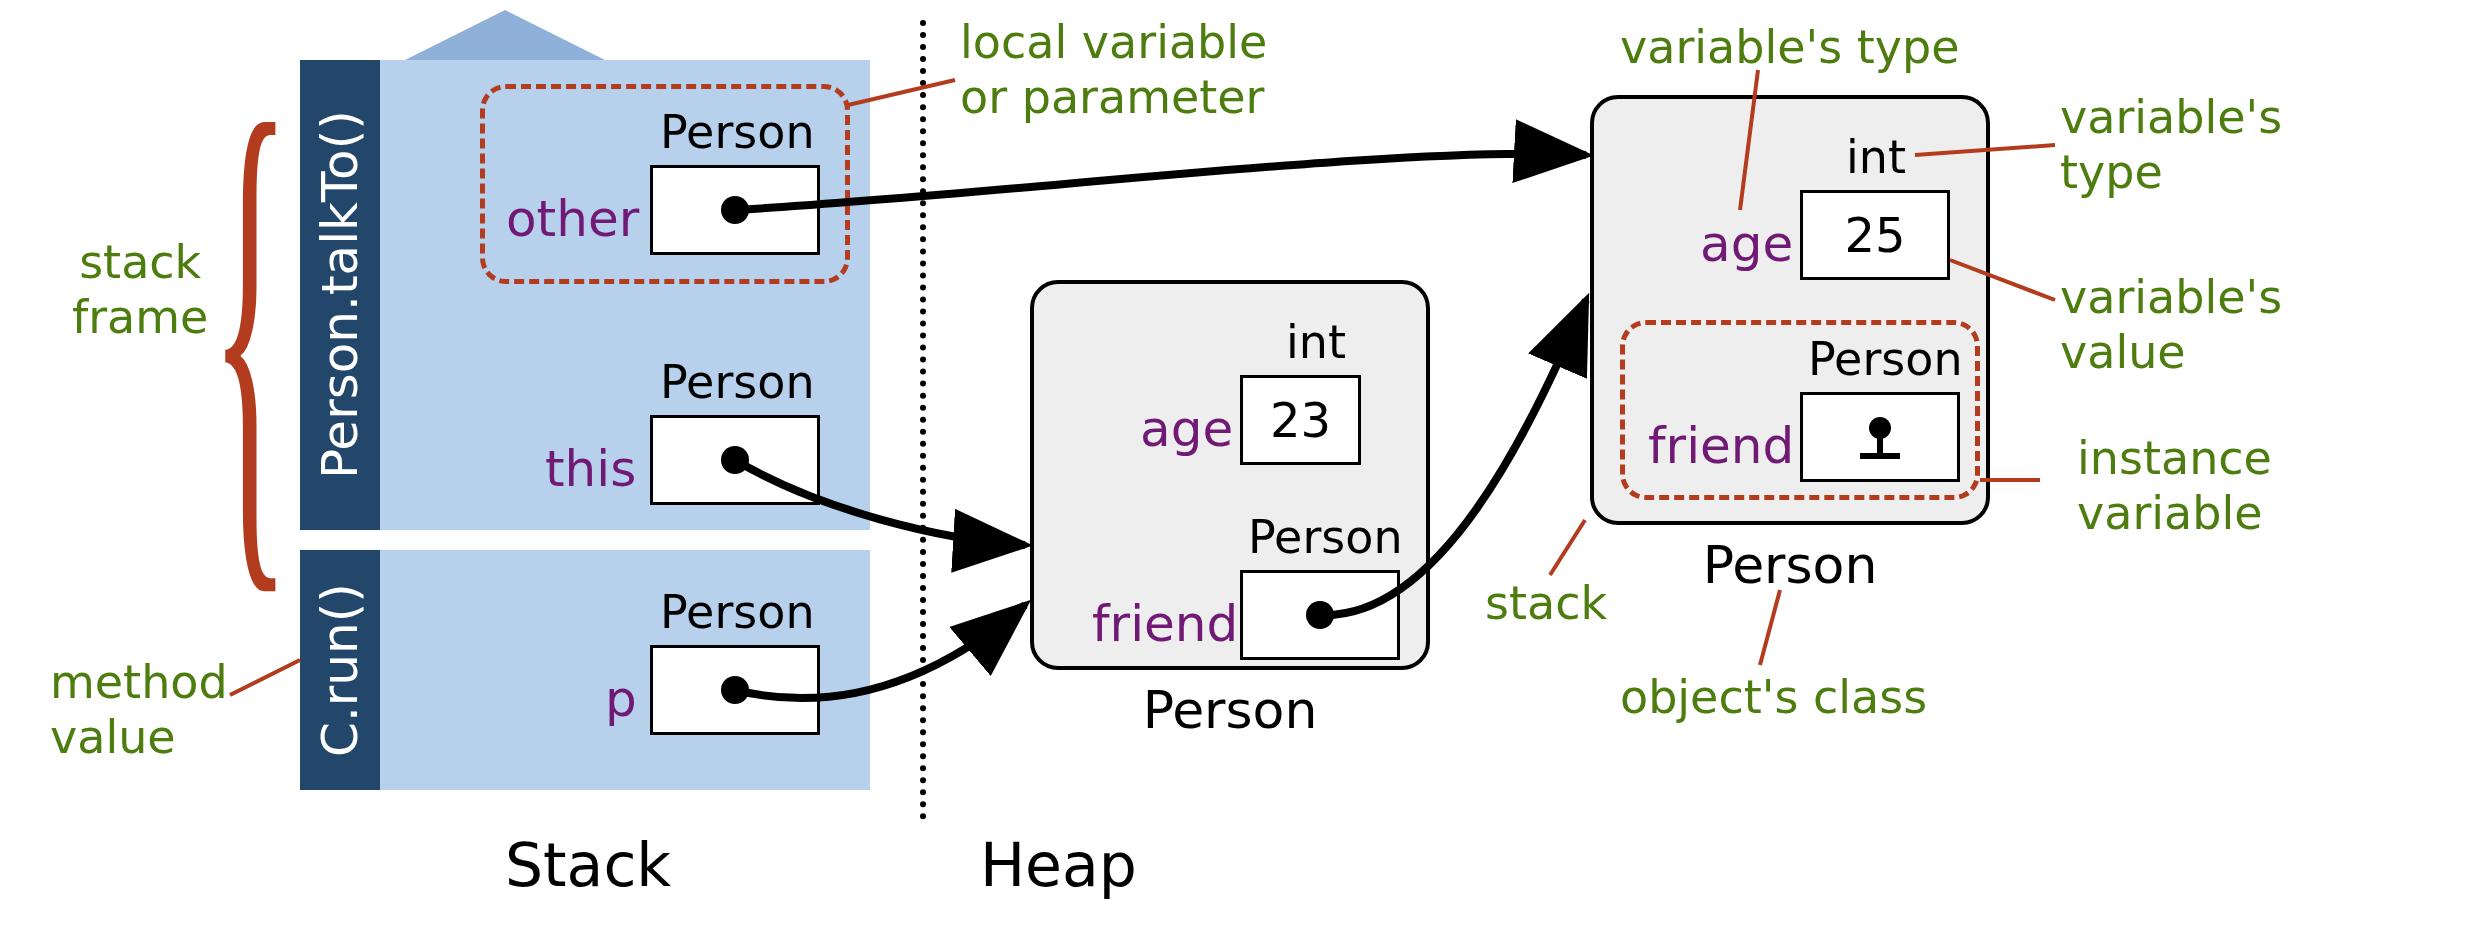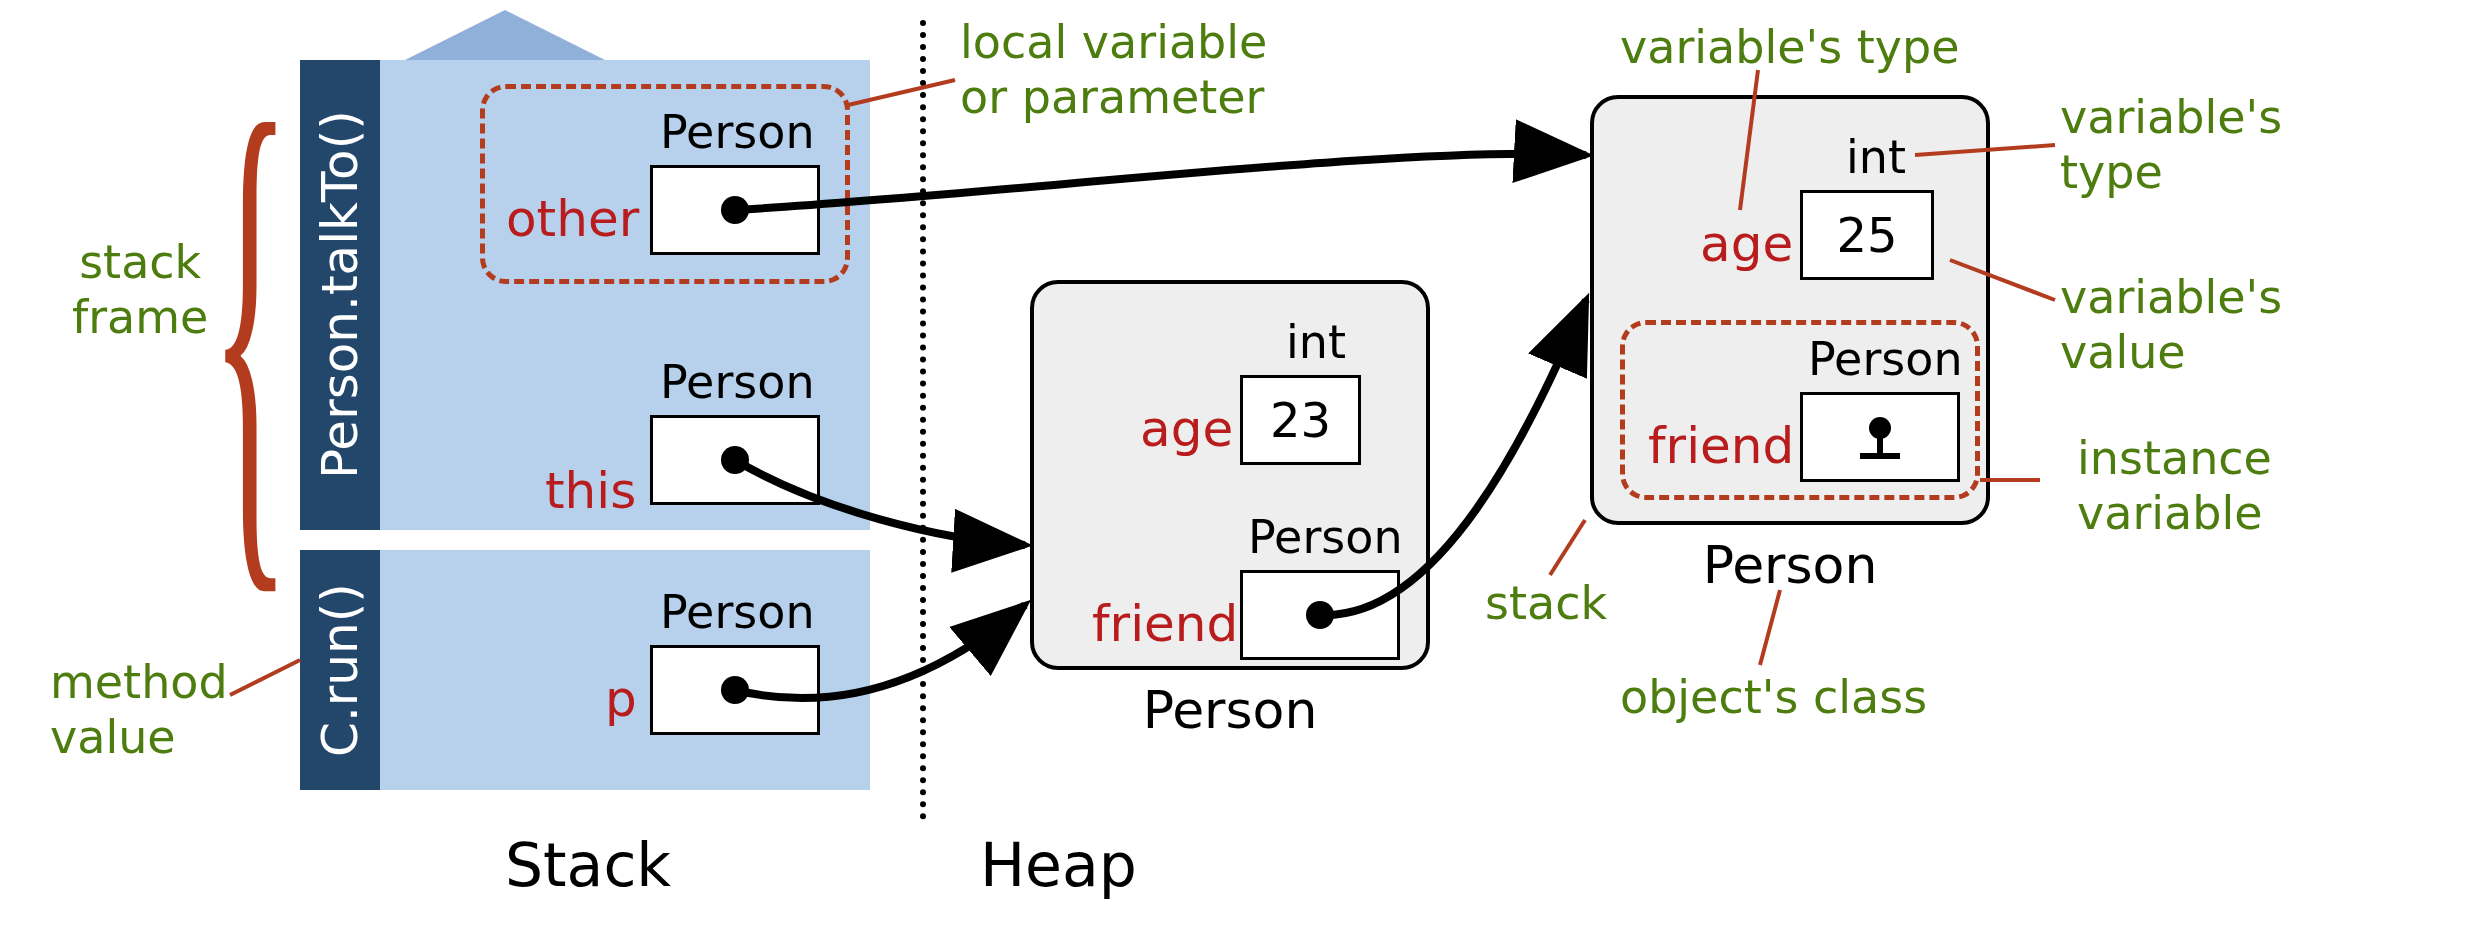--- a/index.html
+++ b/index.html
@@ -40,21 +40,21 @@
     background: #b7d1ec;
   }
   .var-type {
     position: absolute;
     font-size: 46px;
     color: #000;
   }
   .var-name {
     position: absolute;
     font-size: 50px;
-    color: #b91c1c;
+    color: #701a75;
     text-align: right;
   }
   .var-box {
     position: absolute;
     background: #fff;
     border: 3px solid #000;
     display: flex;
     align-items: center;
     justify-content: center;
     font-size: 48px;
@@ -164,21 +164,21 @@
 <div class="frame-body" style="left:380px; top:550px; width:490px; height:240px;"></div>
 
 <div class="var-type" style="left:660px; top:105px;">Person</div>
 <div class="var-name" style="left:506px; top:190px;">other</div>
 <div class="var-box" style="left:650px; top:165px; width:170px; height:90px;">
   <div class="ref-dot"></div>
 </div>
 <div class="dashed-box" style="left:480px; top:84px; width:370px; height:200px;"></div>
 
 <div class="var-type" style="left:660px; top:355px;">Person</div>
-<div class="var-name" style="left:545px; top:440px;margin-top:22px;">this</div>
+<div class="var-name" style="left:545px; top:440px;">this</div>
 <div class="var-box" style="left:650px; top:415px; width:170px; height:90px;">
   <div class="ref-dot"></div>
 </div>
 
 <div class="var-type" style="left:660px; top:585px;">Person</div>
 <div class="var-name" style="left:605px; top:670px;">p</div>
 <div class="var-box" style="left:650px; top:645px; width:170px; height:90px;">
   <div class="ref-dot"></div>
 </div>
 
@@ -197,21 +197,21 @@
 <div class="var-name" style="left:1092px; top:595px;">friend</div>
 <div class="var-box" style="left:1240px; top:570px; width:160px; height:90px;">
   <div class="ref-dot"></div>
 </div>
 
 <div class="heap-obj" style="left:1590px; top:95px; width:400px; height:430px;"></div>
 <div class="obj-class-label" style="left:1700px; top:535px; width:180px;">Person</div>
 
 <div class="var-type" style="left:1846px; top:130px;">int</div>
 <div class="var-name" style="left:1700px; top:215px;">age</div>
-<div class="var-box" style="left:1800px; top:190px; width:134px; height:90px;">
+<div class="var-box" style="left:1800px; top:190px; width:150px; height:90px;">
   <span>25</span>
 </div>
 
 <div class="var-type" style="left:1808px; top:332px;">Person</div>
 <div class="var-name" style="left:1648px; top:417px;">friend</div>
 <div class="var-box" style="left:1800px; top:392px; width:160px; height:90px;">
   <div class="null-sym">
     <div class="null-base"></div>
   </div>
 </div>

